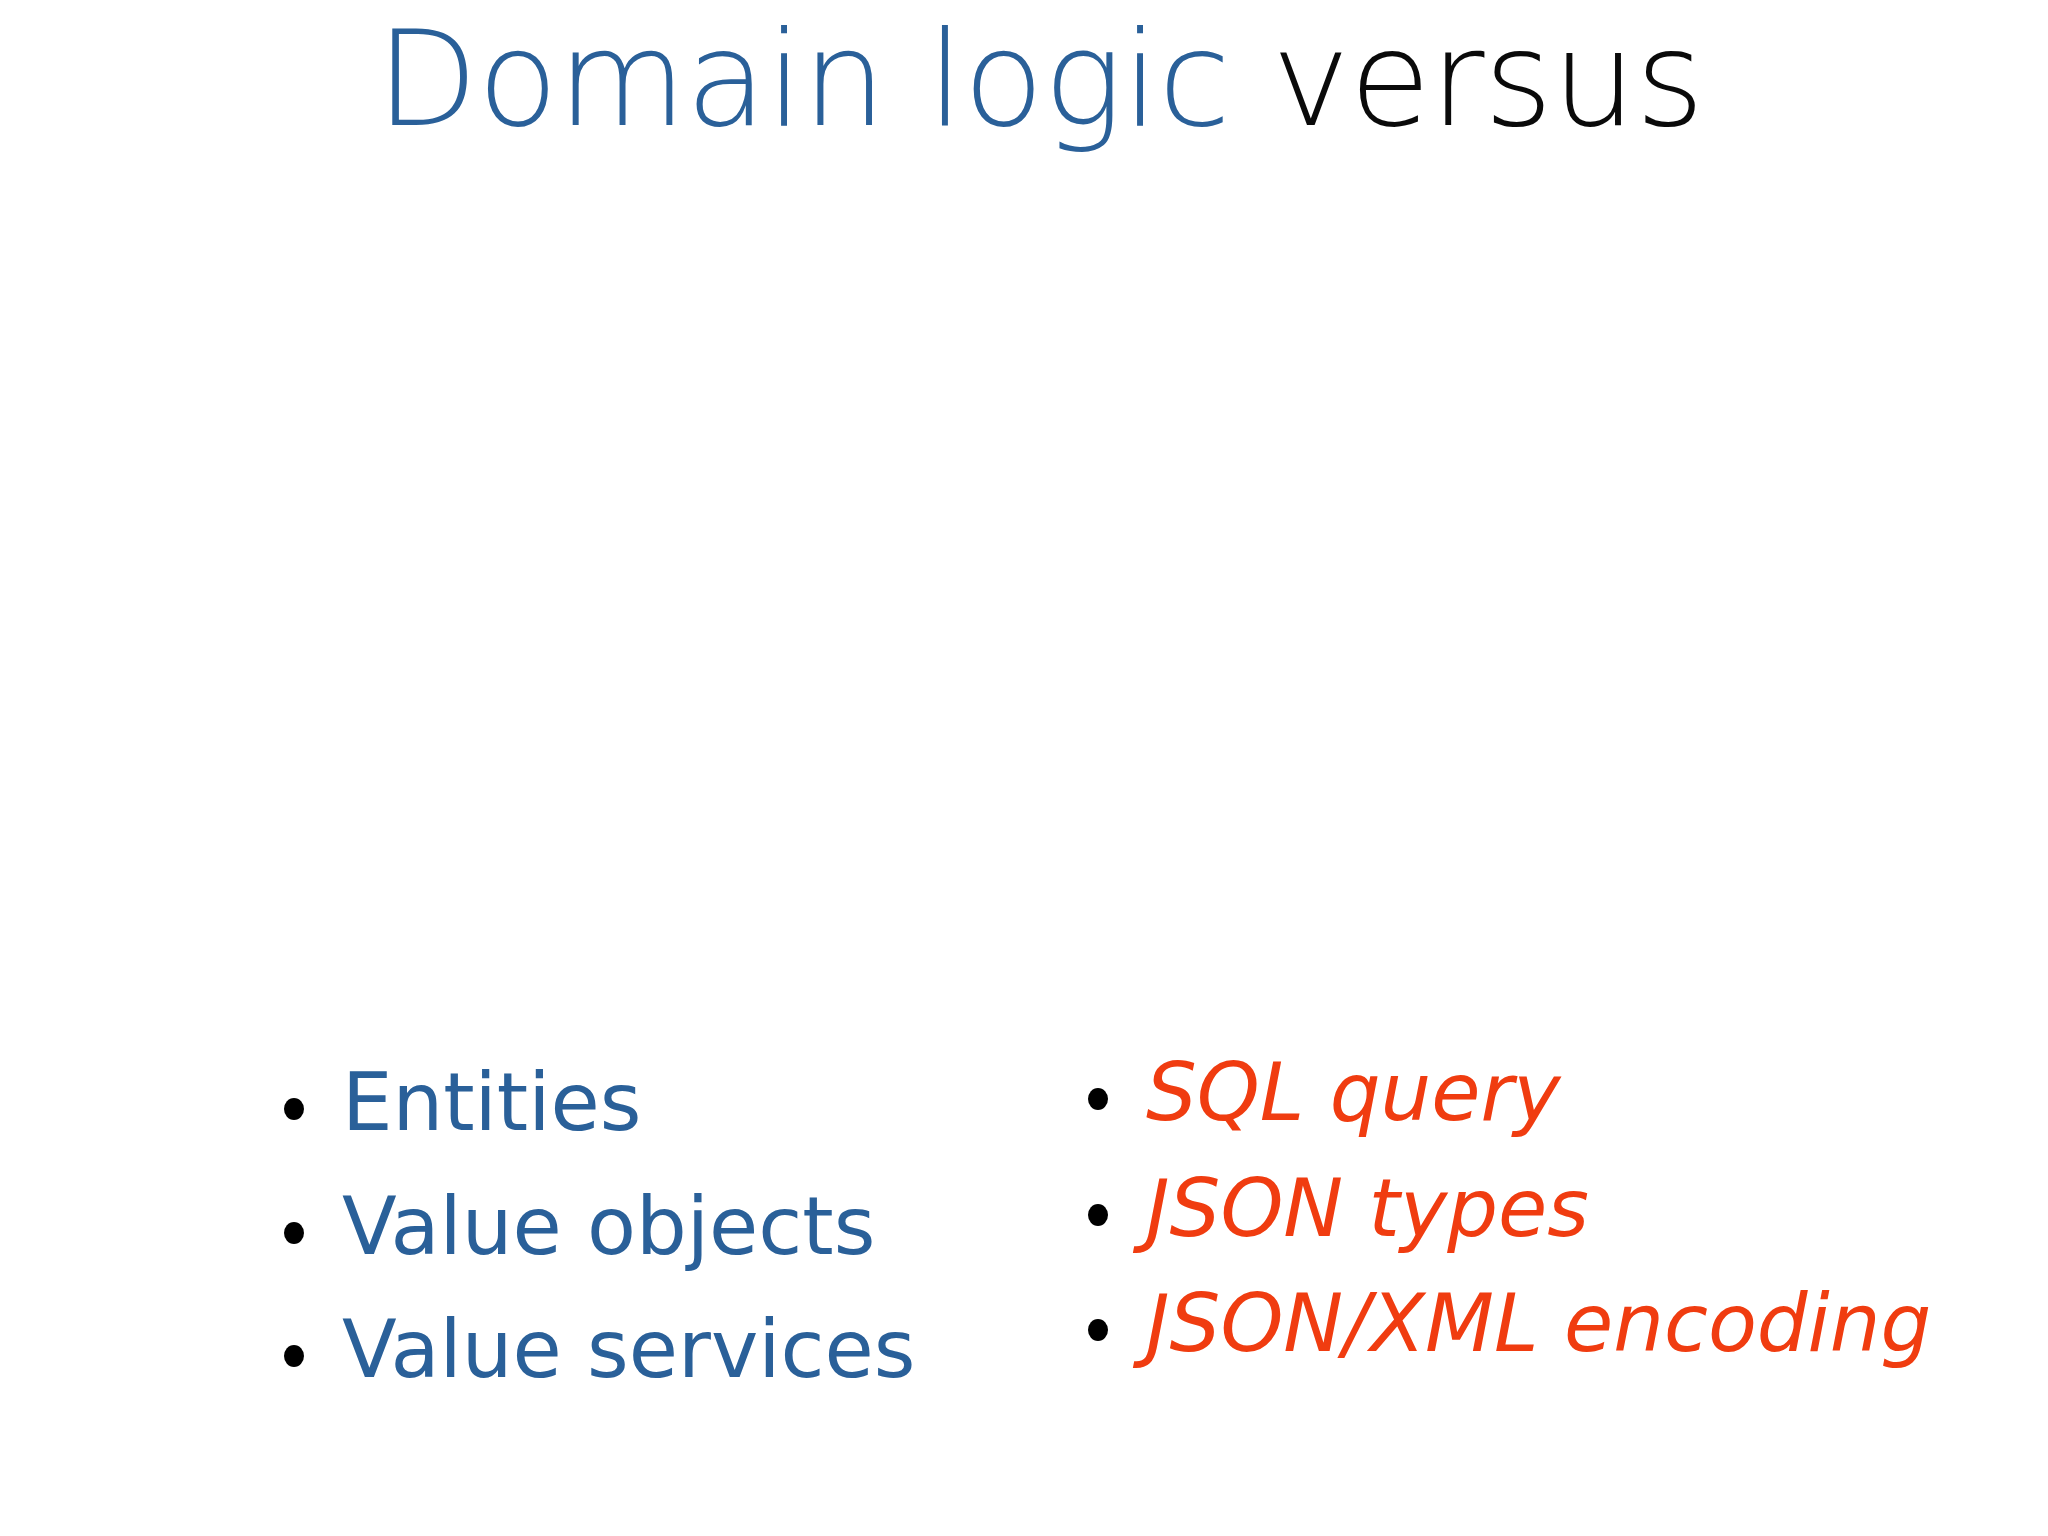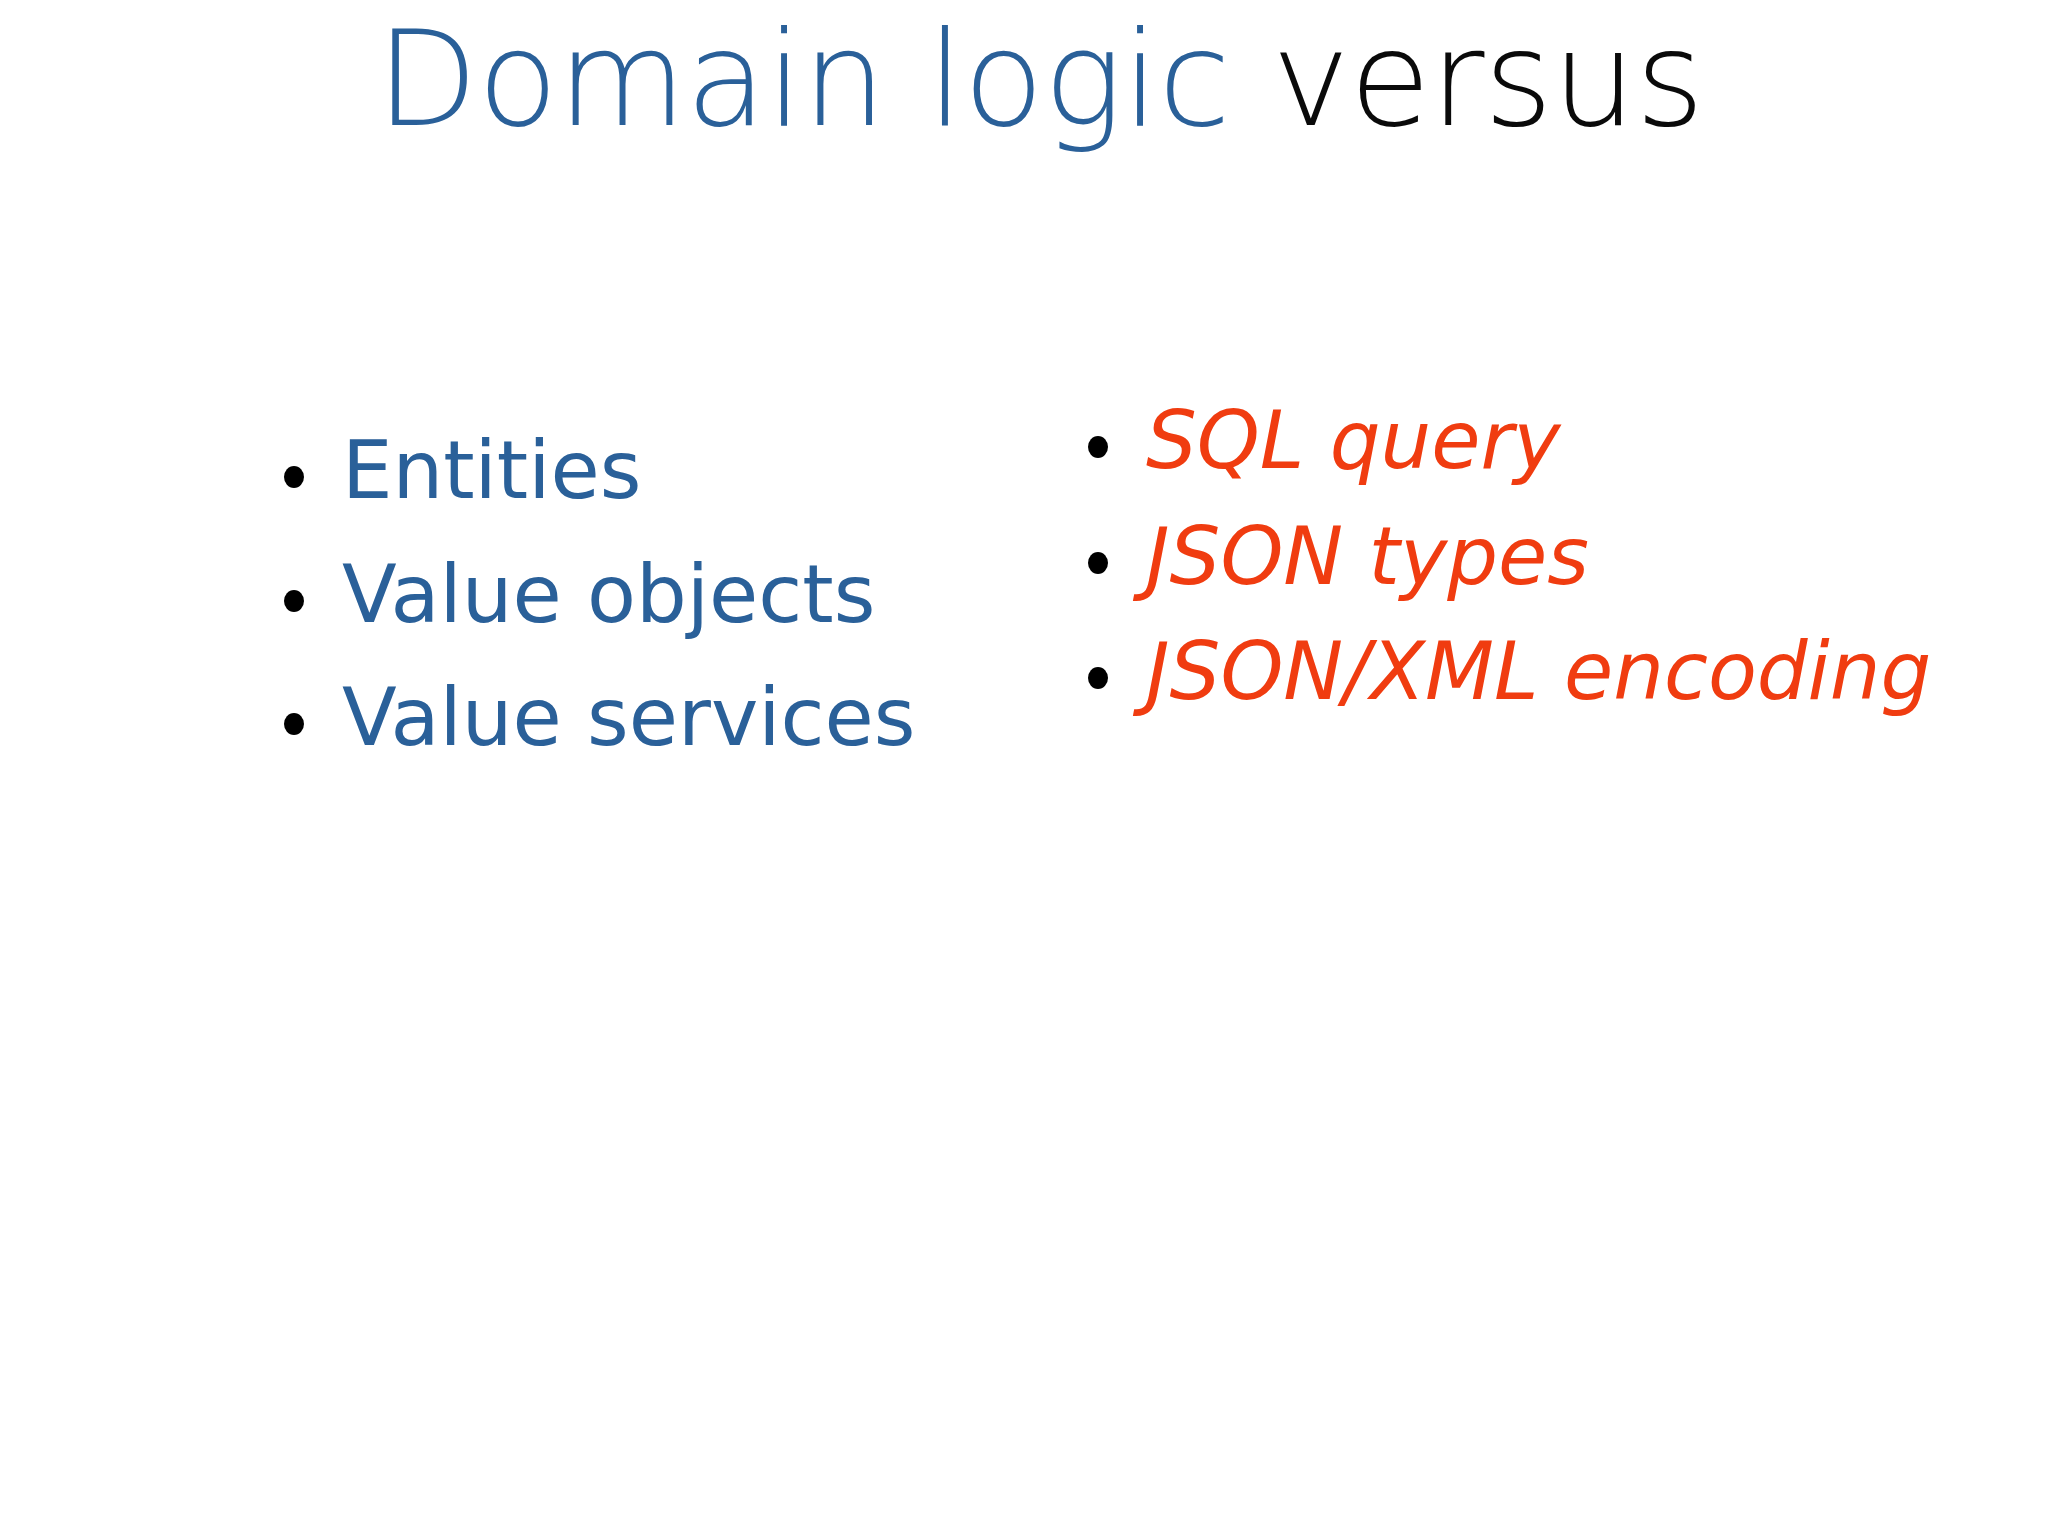--- a/index.html
+++ b/index.html
@@ -39,26 +39,26 @@
     white-space: nowrap;
   }
   .title-line-1 { margin-bottom: -4px; }
   .t-domain-logic { color: #2a6099; }
   .t-versus       { color: #0a0a0a; }
   .t-infra        { color: #f03c10; }
 
   
   .columns {
     position: absolute;
-    top: 426px;
+    top: 435px;
     left: 0;
     width: 2048px;
     height: 960px;
     display: flex;
-    align-items: flex-start;
+    align-items: flex-end;
     box-sizing: border-box;
   }
 
   .col {
     box-sizing: border-box;
   }
   .col-left {
     width: 1024px;
     padding-left: 280px;
     padding-right: 20px;

